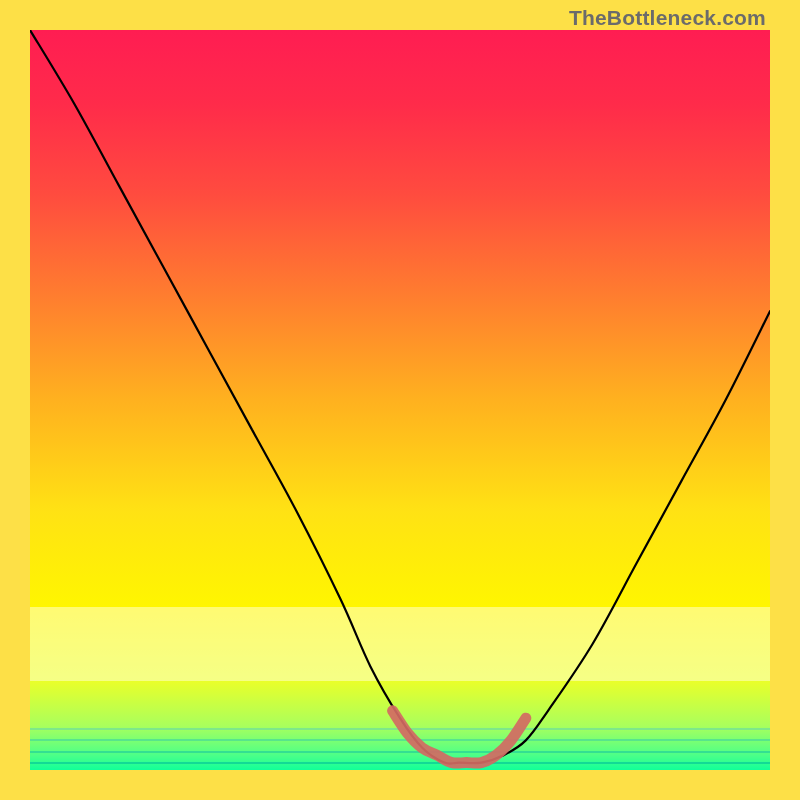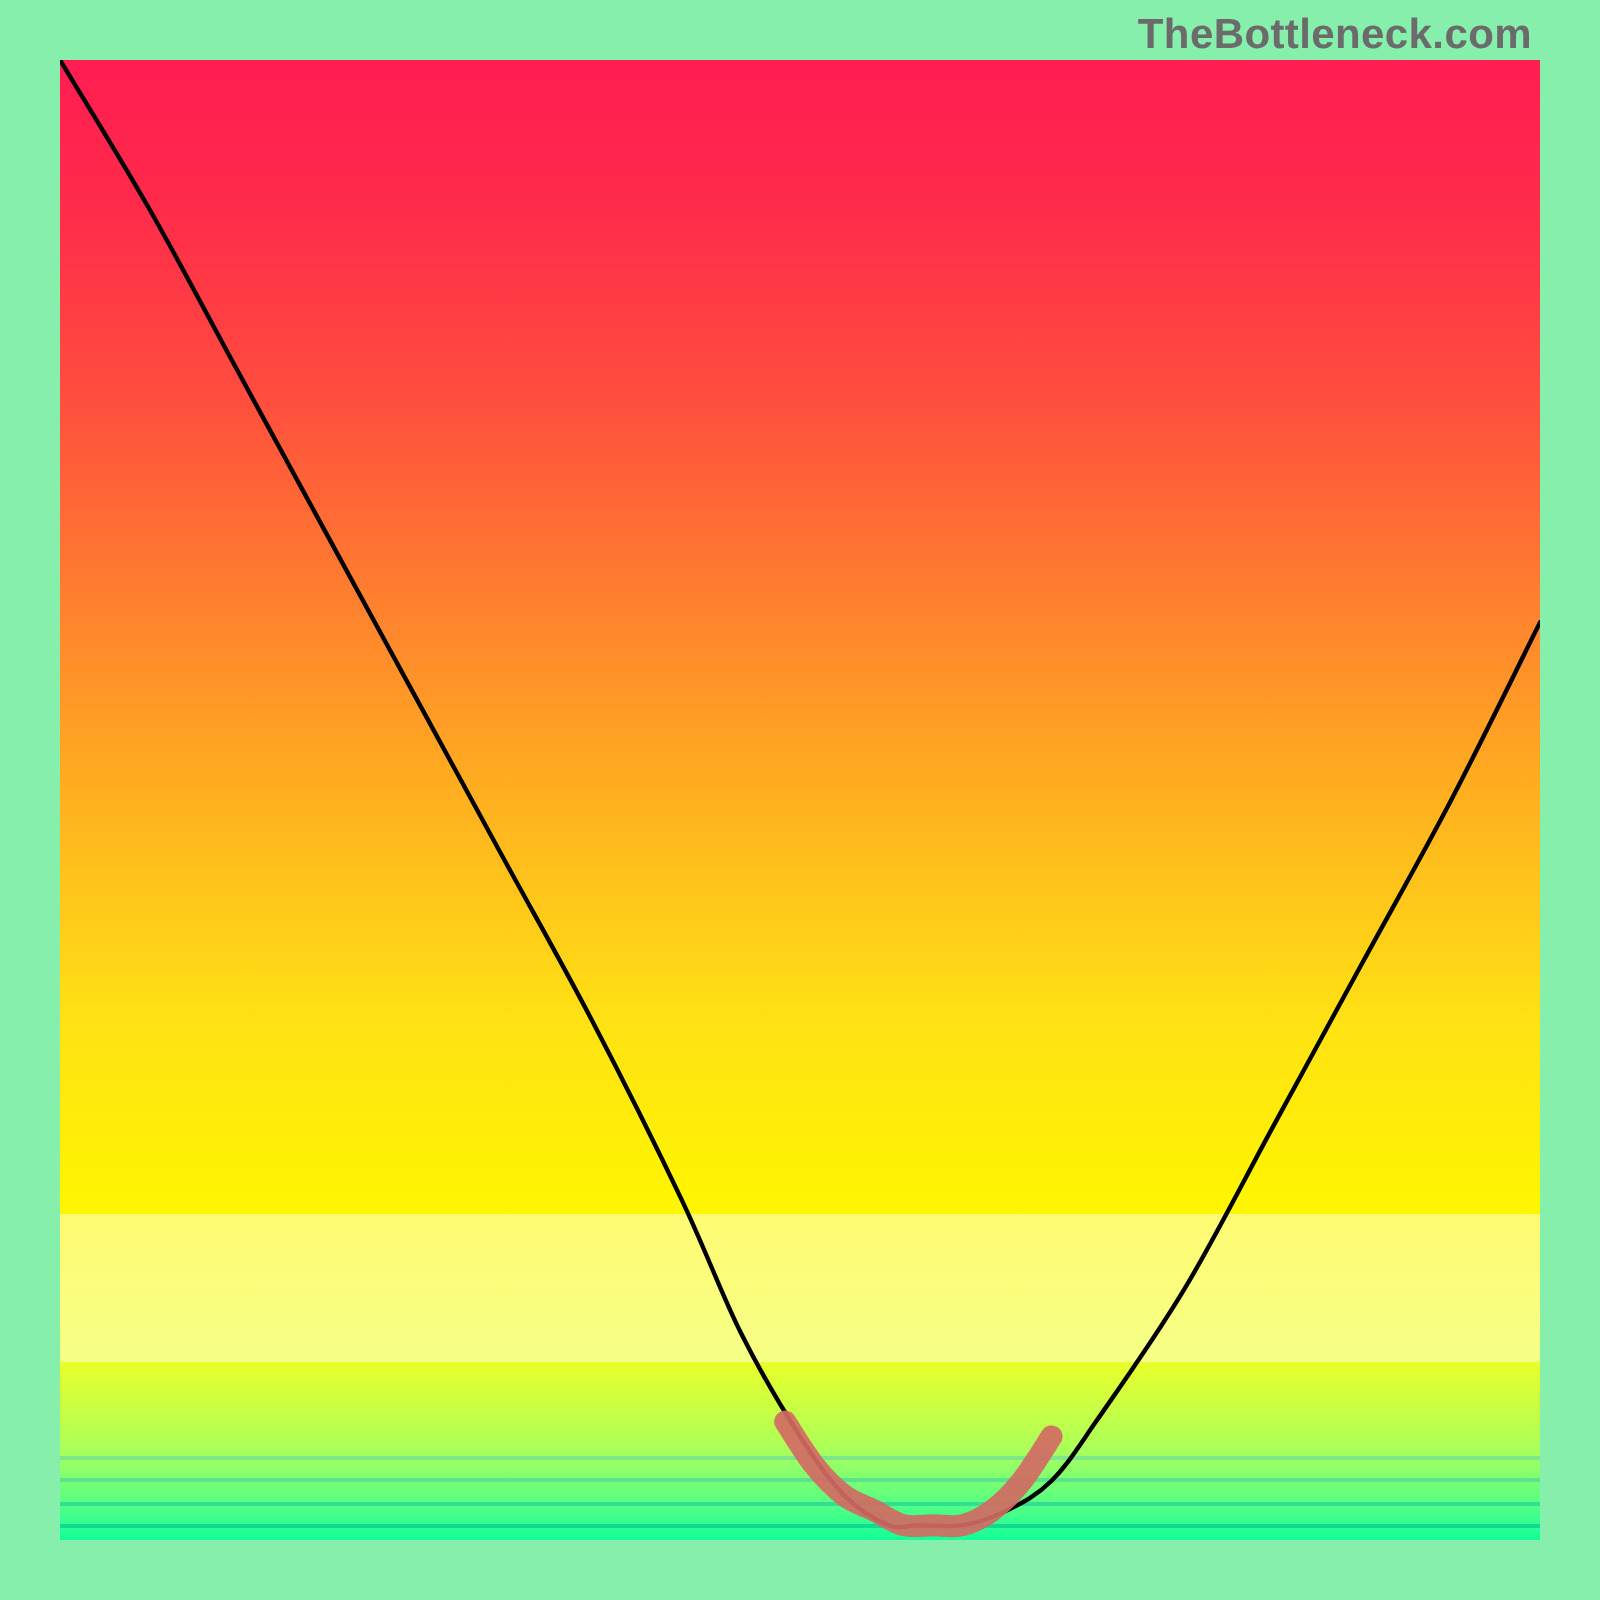--- a/index.html
+++ b/index.html
@@ -1,21 +1,21 @@
 <!DOCTYPE html>
 <html><head>
 <meta charset="utf-8">
 <style>
   * { margin: 0; padding: 0; box-sizing: border-box; }
   html, body { width: 800px; height: 800px; overflow: hidden; background: #000; }
   .frame {
     position: relative;
     width: 800px;
     height: 800px;
-    background: #86efac;
+    background: #fde047;
     padding-left: 40px;
   }
   .plot {
     position: absolute;
     left: 30px;
     top: 30px;
     width: 740px;
     height: 740px;
     overflow: hidden;
   }

